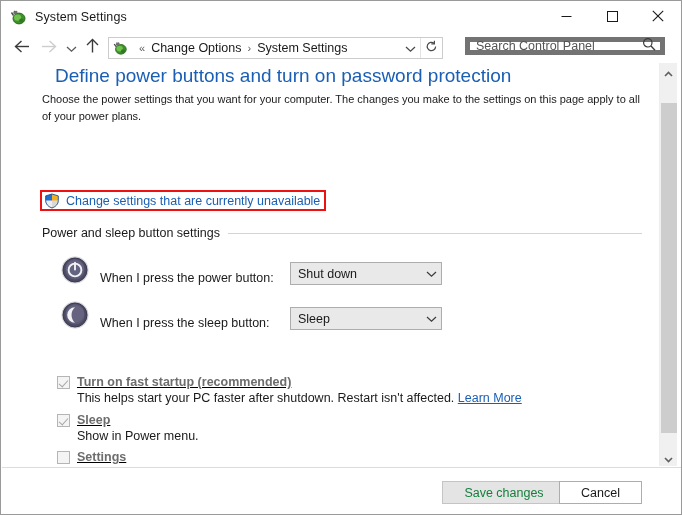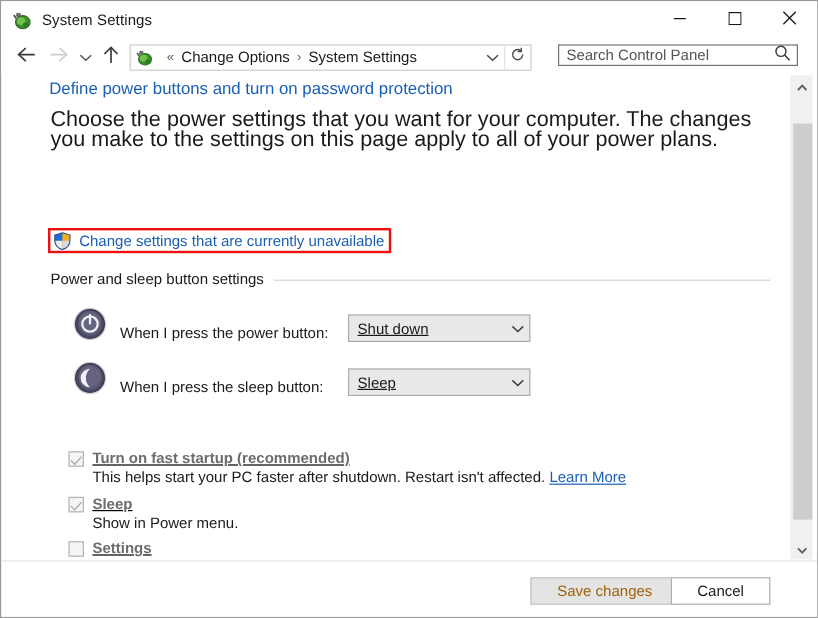--- a/index.html
+++ b/index.html
@@ -91,21 +91,21 @@
   }
   #addr-refresh {
     width: 22px; height: 20px;
     display:flex; align-items:center; justify-content:center;
     border-left: 1px solid #e3e3e3;
     flex: 0 0 auto;
   }
   #searchbox {
     position: absolute; left: 464px; top: 4px;
     width: 200px; height: 18px;
-    border: 1px solid #737373;
+    border: 5px solid #737373;
     background: #ffffff;
     display: flex; align-items: center;
   }
   #search-input {
     border: none; outline: none;
     background: transparent;
     font-family: "Liberation Sans", sans-serif;
     font-size: 12.5px;
     color: #1a1a1a;
     padding-left: 6px;
@@ -125,29 +125,29 @@
     background: #ffffff;
     overflow: hidden;
   }
   #page {
     position: absolute; left: 0; top: 0;
     width: 657px; height: 403px;
     padding: 0;
   }
 
   #page-title {
-    position: absolute; left: 39px; top: 2px;
-    font-size: 14px;
+    position: absolute; left: 53px; top: 2px;
+    font-size: 19px;
     color: #1a5fb4;
     white-space: nowrap;
   }
   #page-desc {
     position: absolute; left: 40px; top: 28px;
     width: 600px;
-    font-size: 18px;
+    font-size: 11px;
     color: #1a1a1a;
     line-height: 17px;
   }
 
   
   #uac-row {
     position: absolute; left: 38px; top: 127px;
     height: 21px;
     display: flex; align-items: center;
     border: 2px solid #ee1111;
@@ -194,21 +194,20 @@
     width: 152px; height: 23px;
     background: #e9e9e9;
     border: 1px solid #adadad;
     display: flex; align-items: center;
     cursor: default;
   }
   .combo .combo-text {
     font-size: 12.5px; color: #1a1a1a;
     padding-left: 7px;
     white-space: nowrap;
-    text-decoration: underline;
   }
   .combo .combo-arrow {
     margin-left: auto;
     width: 20px; height: 21px;
     display: flex; align-items: center; justify-content: center;
   }
 
   
   .check-item { position: absolute; left: 55px; }
   .check-line { display: flex; align-items: flex-end; text-decoration: underline; }
@@ -287,21 +286,21 @@
     display: flex; align-items: center; justify-content: center;
     font-size: 12.5px;
     border: 1px solid #adadad;
     cursor: default;
     white-space: nowrap;
   }
   #btn-save {
     left: 440px; width: 124px;
     background: #e4e4e4;
     border-color: #c4c4c4;
-    color: #a16207;
+    color: #15803d;
   }
   #btn-cancel {
     left: 557px; width: 83px;
     background: #ffffff;
     color: #1a1a1a;
   }
 </style>
 </head>
 <body>
 

